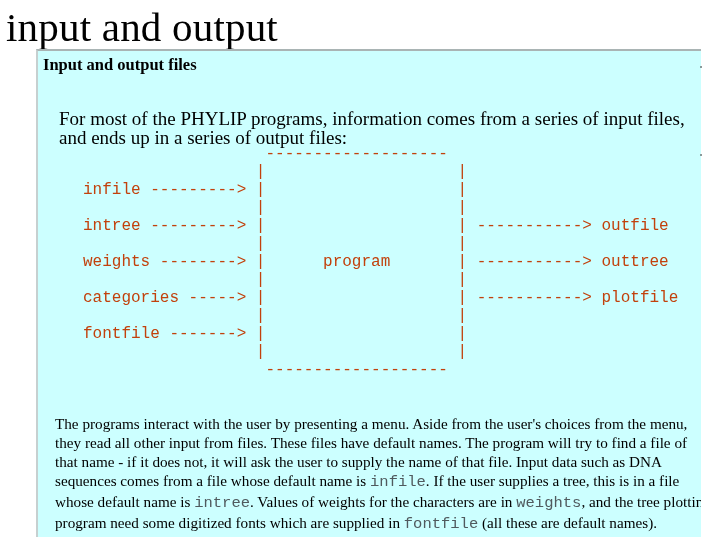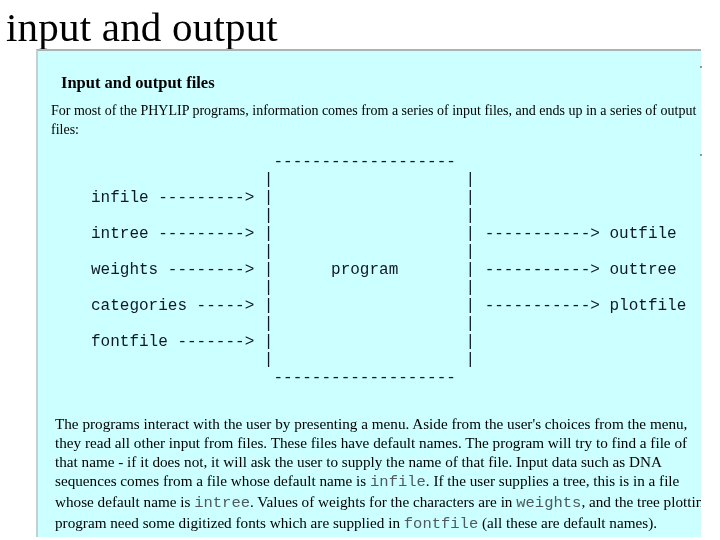--- a/index.html
+++ b/index.html
@@ -40,40 +40,40 @@
       overflow: hidden;
     }
     .panel-heading {
       position: absolute;
       left: 5px;
       top: 4px;
       font-family: "Liberation Serif", serif;
       font-weight: bold;
       font-size: 16.5px;
       line-height: 20px;
-      margin: 18px;
+      margin: 0;
     }
     .intro {
       position: absolute;
       left: 5px;
       top: 42px;
       width: 650px;
-      font-size: 14px;
+      font-size: 19px;
       line-height: 19px;
-      margin: 8px;
+      margin: 16px;
     }
     .diagram {
       position: absolute;
       left: 45px;
       top: 94px;
-      margin: 8px;
+      margin: 0;
       font-family: "Liberation Mono", "DejaVu Sans Mono", monospace;
       font-size: 16px;
       line-height: 18px;
-      color: #0f172a;
+      color: #c2410c;
       white-space: pre;
     }
     .body-text {
       position: absolute;
       left: 5px;
       top: 351px;
       width: 656px;
       font-size: 15.2px;
       line-height: 19px;
       margin: 12px;

